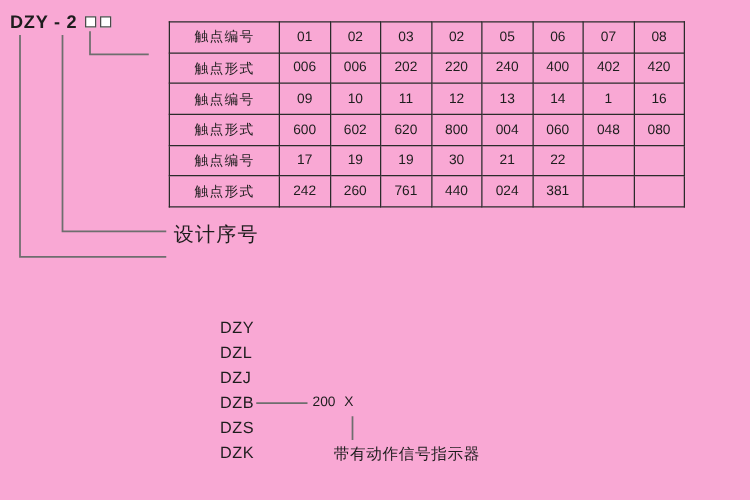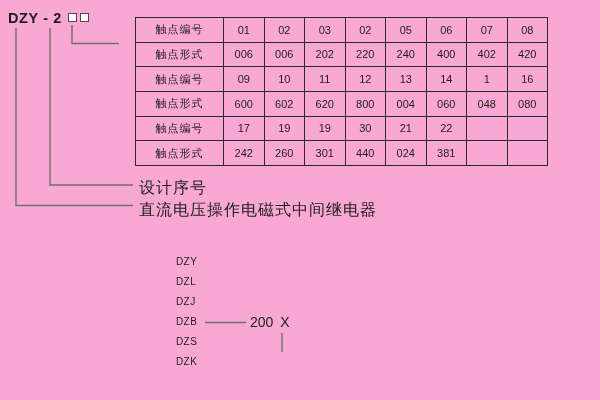--- a/index.html
+++ b/index.html
@@ -39,25 +39,25 @@
     border:1px solid var(--border-color,#2b2b2b);
     text-align:center;vertical-align:middle;
     font-size:11px;color:var(--text-color,#1d1d1d);
     padding:0;overflow:hidden;white-space:nowrap;
   }
   .contact-table td.label-cell{width:87px;letter-spacing:1px;}
   .callout{position:absolute;font-size:16px;letter-spacing:1px;white-space:nowrap;}
   .callout-design{left:139px;top:178px;}
   .callout-relay{left:139px;top:200px;}
   .model-list{position:absolute;left:176px;top:252px;}
-  .model-item{height:20px;line-height:20px;font-size:10px;letter-spacing:0.4px;}
+  .model-item{height:20px;line-height:20px;font-size:13px;letter-spacing:0.4px;}
   .dzb-suffix{
     position:absolute;left:250px;top:316px;
     display:flex;gap:7px;
-    font-size:14px;line-height:13px;
+    font-size:11px;line-height:13px;
   }
   .indicator-note{
     position:absolute;left:267px;top:356px;
     font-size:12.5px;line-height:14px;letter-spacing:0.5px;white-space:nowrap;
   }
 </style>
 </head>
 <body>
 
 <div class="page">
@@ -130,42 +130,42 @@
           <td>30</td>
           <td>21</td>
           <td>22</td>
           <td></td>
           <td></td>
         </tr>
         <tr>
           <td class="label-cell">触点形式</td>
           <td>242</td>
           <td>260</td>
-          <td>301</td>
+          <td>761</td>
           <td>440</td>
           <td>024</td>
           <td>381</td>
           <td></td>
           <td></td>
         </tr>
       </tbody>
   </table>
 
   <div class="callout callout-design">设计序号</div>
 
-  <div class="callout callout-relay">直流电压操作电磁式中间继电器</div>
 
   <div class="model-list">
     <div class="model-item">DZY</div>
     <div class="model-item">DZL</div>
     <div class="model-item">DZJ</div>
     <div class="model-item">DZB</div>
     <div class="model-item">DZS</div>
     <div class="model-item">DZK</div>
   </div>
 
   <div class="dzb-suffix">
     <span>200</span>
     <span>X</span>
   </div>
 
+  <div class="indicator-note">带有动作信号指示器</div>
 
 </div>
 
 </body></html>

